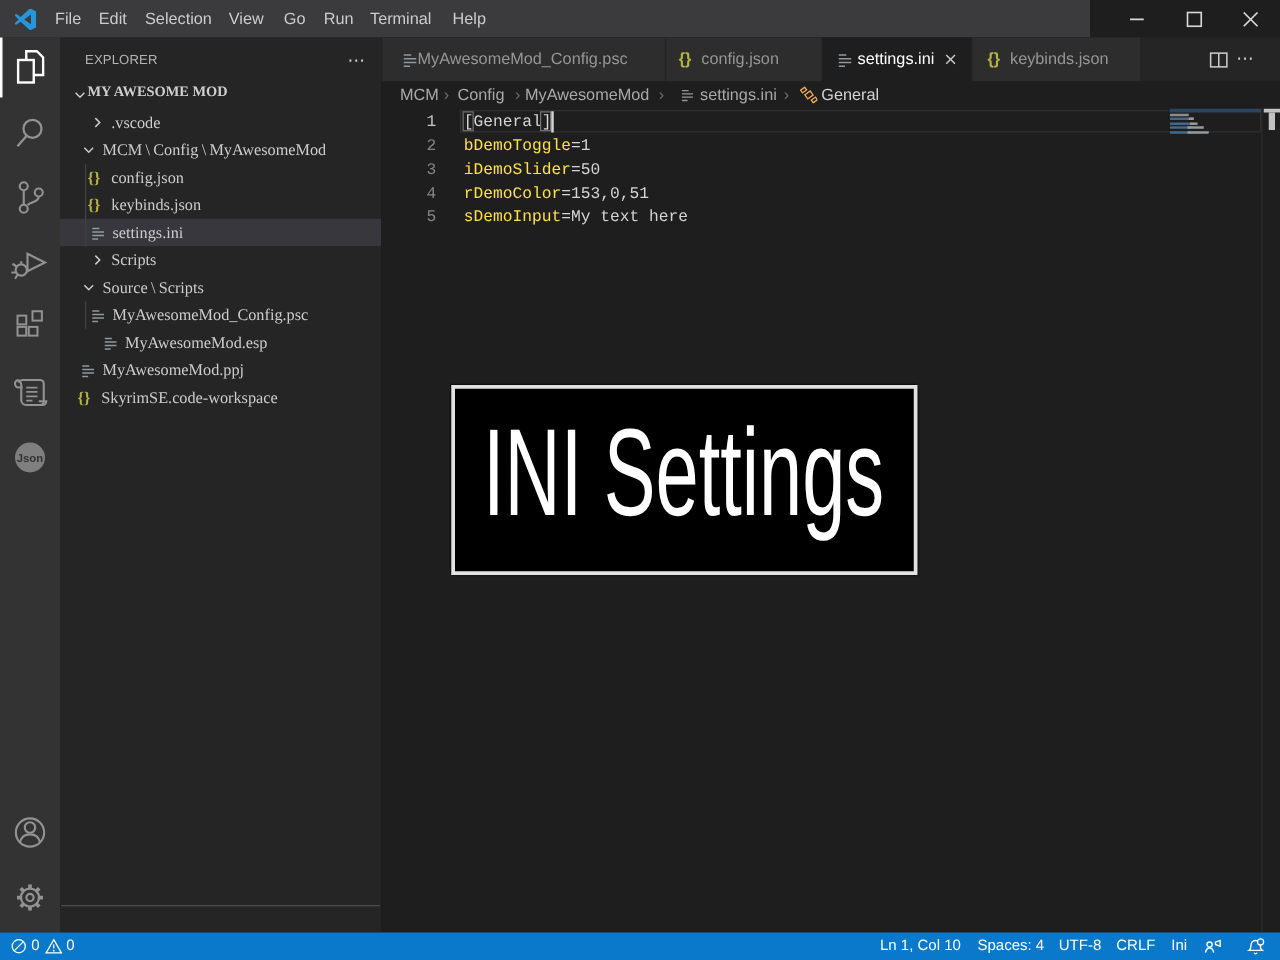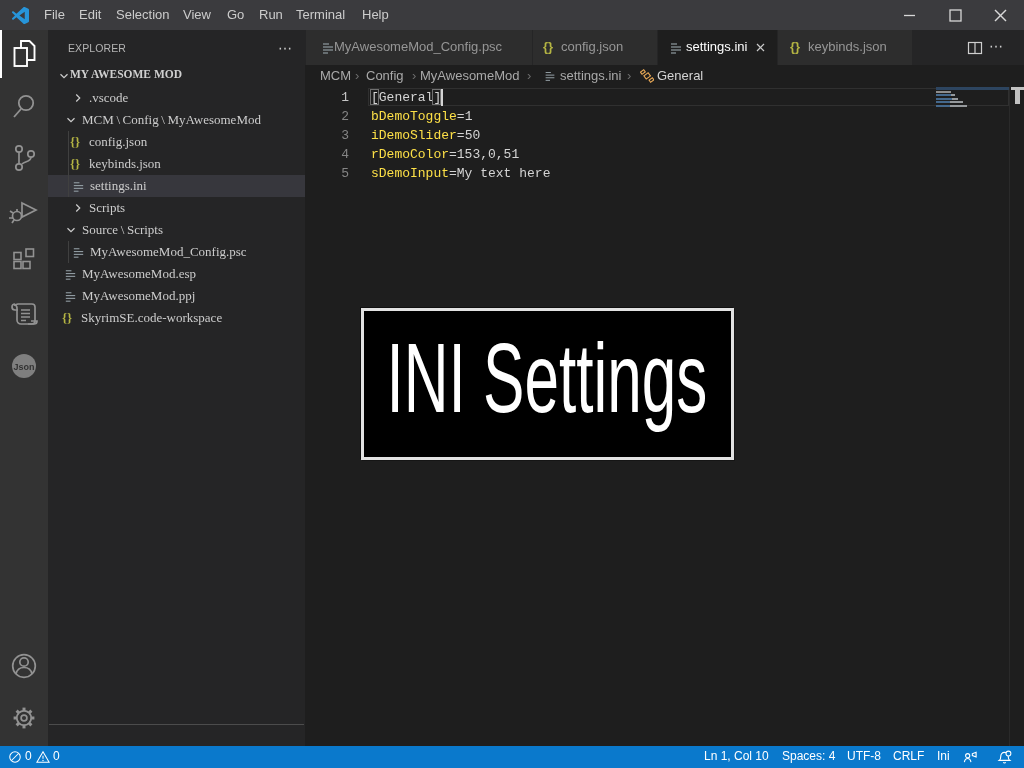--- a/index.html
+++ b/index.html
@@ -2,21 +2,21 @@
 <html><head>
 <meta charset="utf-8">
 <style>
   * { margin:0; padding:0; box-sizing:border-box; -webkit-font-smoothing:antialiased; }
   html,body { width:1024px; height:768px; overflow:hidden; background:#1e1e1e;
     font-family:"Liberation Sans", sans-serif; }
   .abs { position:absolute; }
   #stage { position:relative; width:1024px; height:768px; }
 
   
-  #titlebar { left:0; top:0; width:1024px; height:30px; background:#3b3b3e; }
+  #titlebar { left:0; top:0; width:872px; height:30px; background:#3b3b3e; }
   .menu { position:absolute; top:0; height:30px; line-height:30px; color:#cccccc;
     font-size:13px; }
   #wintitle { position:absolute; top:0; height:30px; line-height:30px; color:#bababa;
     font-size:12.2px; left:495px; }
 
   
   #actbar { left:0; top:30px; width:48px; height:716px; background:#333333; }
   .actitem { position:absolute; left:0; width:48px; height:48px; }
 
   
@@ -215,21 +215,21 @@
           <svg class="abs" style="left:23px;top:4px" width="15" height="15" viewBox="0 0 16 16">
             <g stroke="#8f9aa0" stroke-width="1.2">
               <line x1="3" y1="4" x2="9" y2="4"></line>
               <line x1="3" y1="7" x2="13" y2="7"></line>
               <line x1="3" y1="10" x2="13" y2="10"></line>
               <line x1="3" y1="13" x2="8" y2="13"></line>
             </g>
           </svg>
           <div class="lbl" style="left:42px">MyAwesomeMod_Config.psc</div>
         </div>
-        <div class="row" style="top:233px;">
+        <div class="row" style="top:233px;margin-left:18px;">
           <svg class="abs" style="left:15px;top:4px" width="15" height="15" viewBox="0 0 16 16">
             <g stroke="#8f9aa0" stroke-width="1.2">
               <line x1="3" y1="4" x2="9" y2="4"></line>
               <line x1="3" y1="7" x2="13" y2="7"></line>
               <line x1="3" y1="10" x2="13" y2="10"></line>
               <line x1="3" y1="13" x2="8" y2="13"></line>
             </g>
           </svg>
           <div class="lbl" style="left:34px">MyAwesomeMod.esp</div>
         </div>

